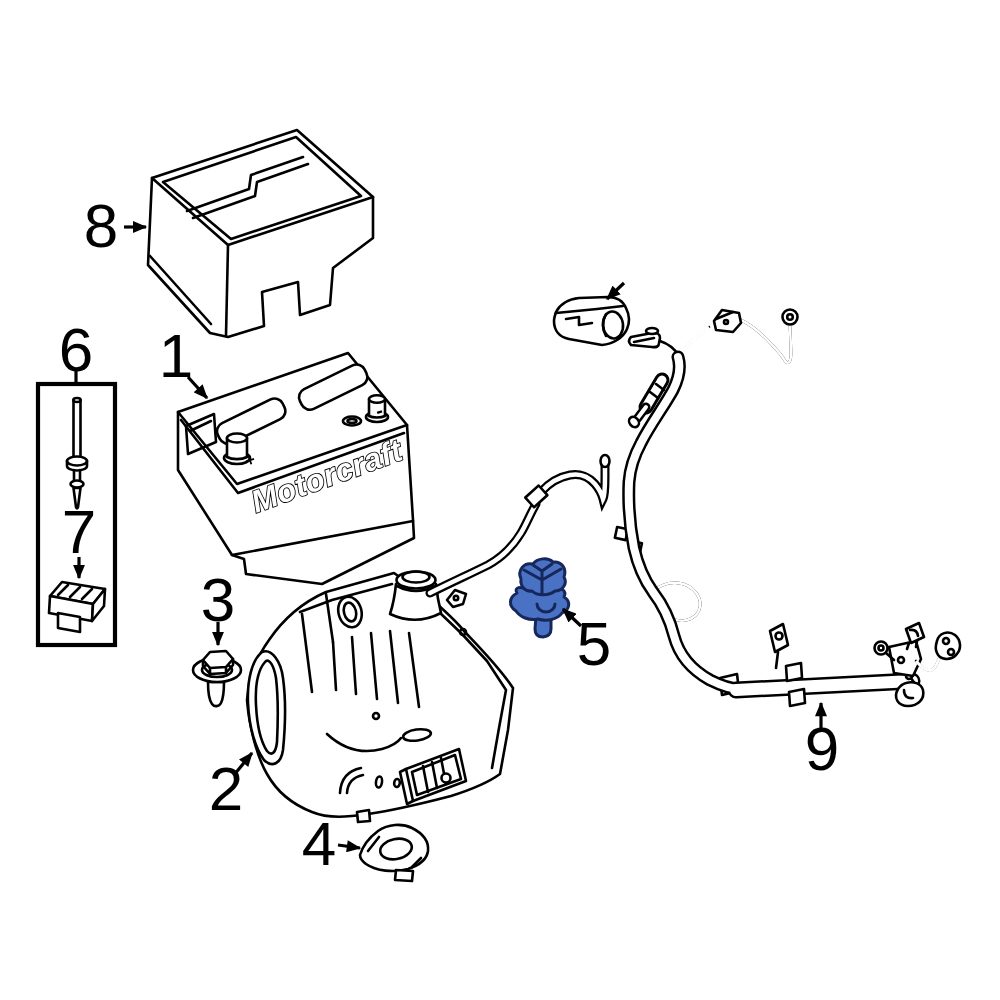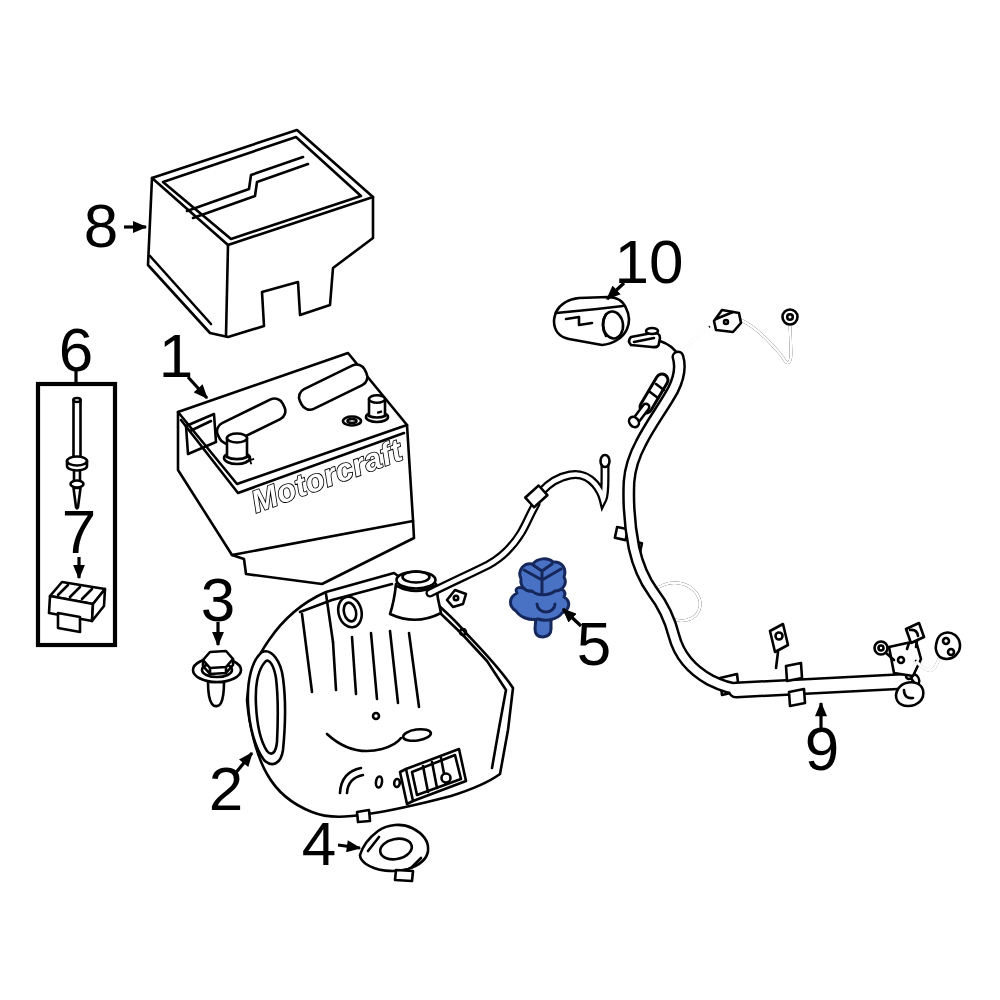--- a/index.html
+++ b/index.html
@@ -234,14 +234,13 @@
 
 <div class="callout" style="left:176px;top:356px">1</div>
 <div class="callout" style="left:226px;top:789px">2</div>
 <div class="callout" style="left:218px;top:600px">3</div>
 <div class="callout" style="left:319px;top:844px">4</div>
 <div class="callout" style="left:594px;top:644px">5</div>
 <div class="callout" style="left:76px;top:350px">6</div>
 <div class="callout" style="left:79px;top:532px">7</div>
 <div class="callout" style="left:101px;top:226px">8</div>
 <div class="callout" style="left:822px;top:749px">9</div>
-<div class="callout" style="left:649px;top:262px">10</div>
 </div>
 
 </body></html>

